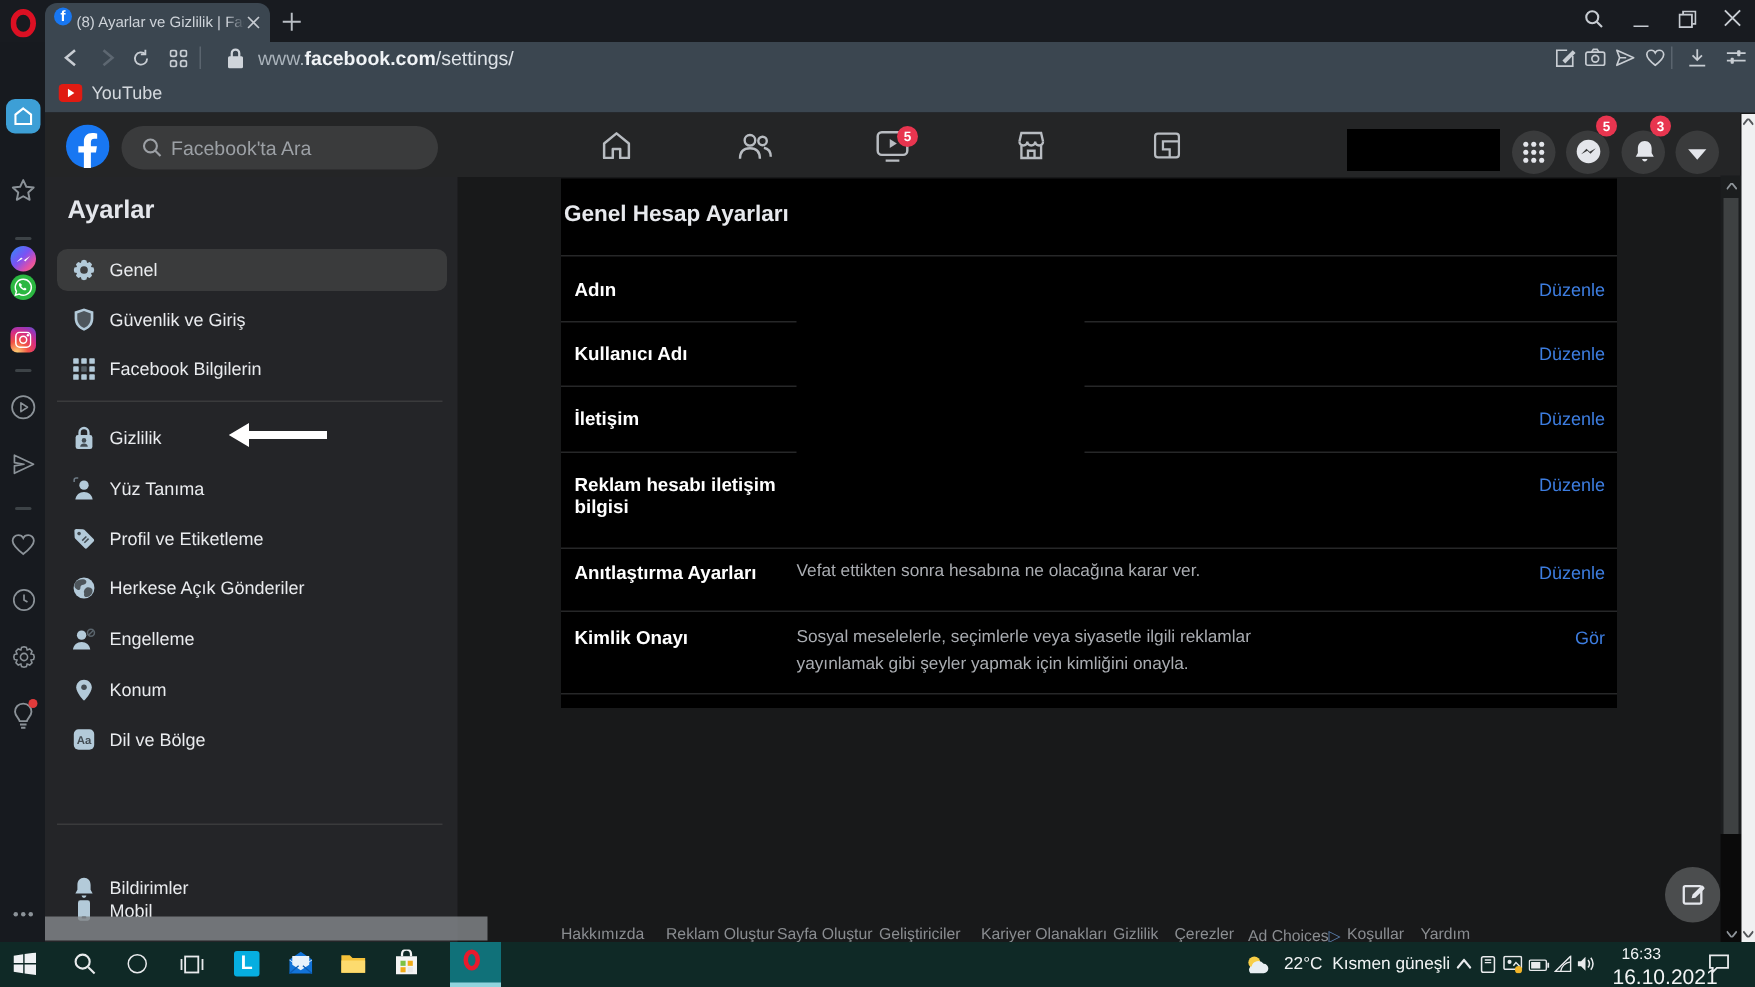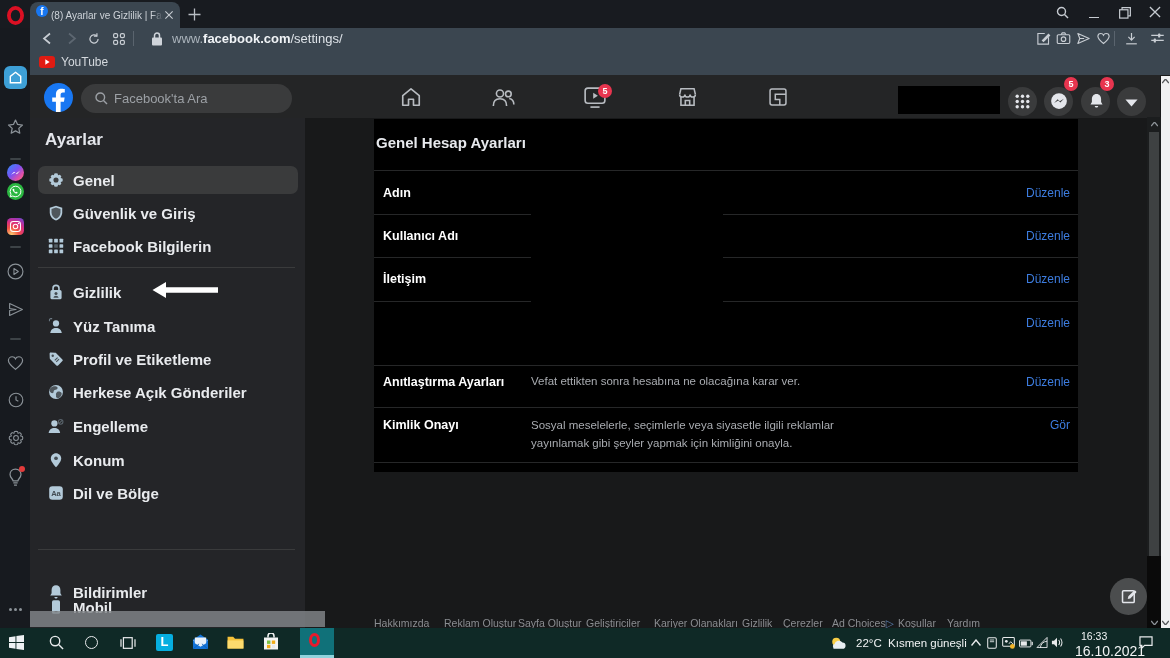--- a/index.html
+++ b/index.html
@@ -19,21 +19,21 @@
 
   
   #fbnav { left:30px; top:75px; width:1130px; height:43px; background:#242526; }
   #fbsettings { left:30px; top:118px; width:275px; height:510px; background:#242528; }
   #fbcard { left:374px; top:119px; width:704px; height:353px; background:#000; }
   .navcircle { position:absolute; width:29px; height:29px; border-radius:50%; background:#3a3b3c; top:86.5px; }
   .badge { position:absolute; background:#e8354f; color:#fff; border-radius:50%; width:14px; height:14px; font-size:9px; font-weight:bold; text-align:center; line-height:14px; }
 
   .srow { position:absolute; left:38px; width:260px; height:28px; }
   .srow .ic { position:absolute; left:10px; top:50%; transform:translateY(-50%); width:16px; height:16px; color:#8d949e; }
-  .srow .lb { position:absolute; left:35px; top:50%; transform:translateY(-50%); font-size:15px; font-weight:bold; color:#e9ebee; white-space:nowrap; }
+  .srow .lb { position:absolute; left:35px; top:50%; transform:translateY(-50%); font-size:12px; font-weight:normal; color:#e9ebee; white-space:nowrap; }
   .sdiv { position:absolute; left:38px; width:257px; height:1px; background:#3a3b3c; }
 
   .cardsep { position:absolute; left:374px; width:704px; height:1px; background:#262728; }
   .rowlabel { position:absolute; left:383px; font-size:12.5px; font-weight:bold; color:#ffffff; }
   .rowdesc { position:absolute; left:531px; font-size:11.5px; color:#a9acb1; }
   .rowlink { position:absolute; color:#3d7de0; font-size:12px; text-align:right; right:100px; }
 
   
   #taskbar { left:0; top:628px; width:1170px; height:30px; background:#0f2926; }
 </style>
@@ -341,20 +341,21 @@
   <div class="cardsep" style="top:257px; width:157px;"></div>
     <div class="cardsep" style="top:257px; left:723px; width:355px;"></div>
   <div class="cardsep" style="top:301px; width:157px;"></div>
     <div class="cardsep" style="top:301px; left:723px; width:355px;"></div>
   <div class="cardsep" style="top:365px;"></div>
   <div class="cardsep" style="top:407px;"></div>
   <div class="cardsep" style="top:462px;"></div>
   <div class="rowlabel" style="top:186px;">Adın</div>
   <div class="rowlabel" style="top:229px;">Kullanıcı Adı</div>
   <div class="rowlabel" style="top:272px;">İletişim</div>
+  <div class="rowlabel" style="top:316px; width:140px; line-height:15px;">Reklam hesabı iletişim bilgisi</div>
   <div class="rowlabel" style="top:375px;text-align:right;">Anıtlaştırma Ayarları</div>
   <div class="rowlabel" style="top:418px;">Kimlik Onayı</div>
   <div class="rowdesc" style="top:375px;">Vefat ettikten sonra hesabına ne olacağına karar ver.</div>
   <div class="rowdesc" style="top:416px; width:314px; line-height:18px;">Sosyal meselelerle, seçimlerle veya siyasetle ilgili reklamlar yayınlamak gibi şeyler yapmak için kimliğini onayla.</div>
   <div class="rowlink" style="top:186px;">Düzenle</div>
   <div class="rowlink" style="top:229px;">Düzenle</div>
   <div class="rowlink" style="top:272px;">Düzenle</div>
   <div class="rowlink" style="top:316px;">Düzenle</div>
   <div class="rowlink" style="top:375px;">Düzenle</div>
   <div class="rowlink" style="top:418px;">Gör</div>

